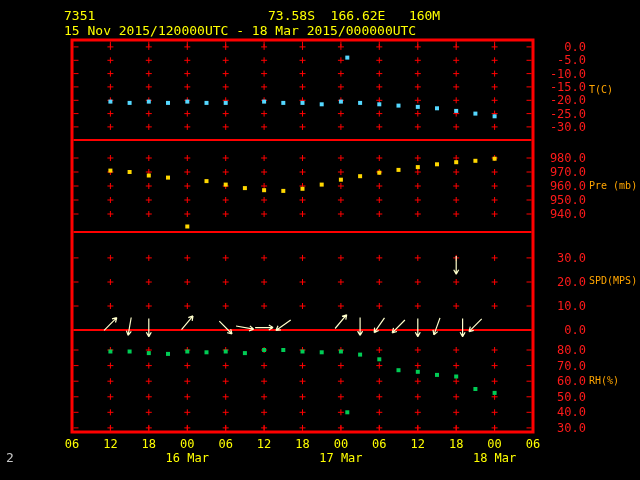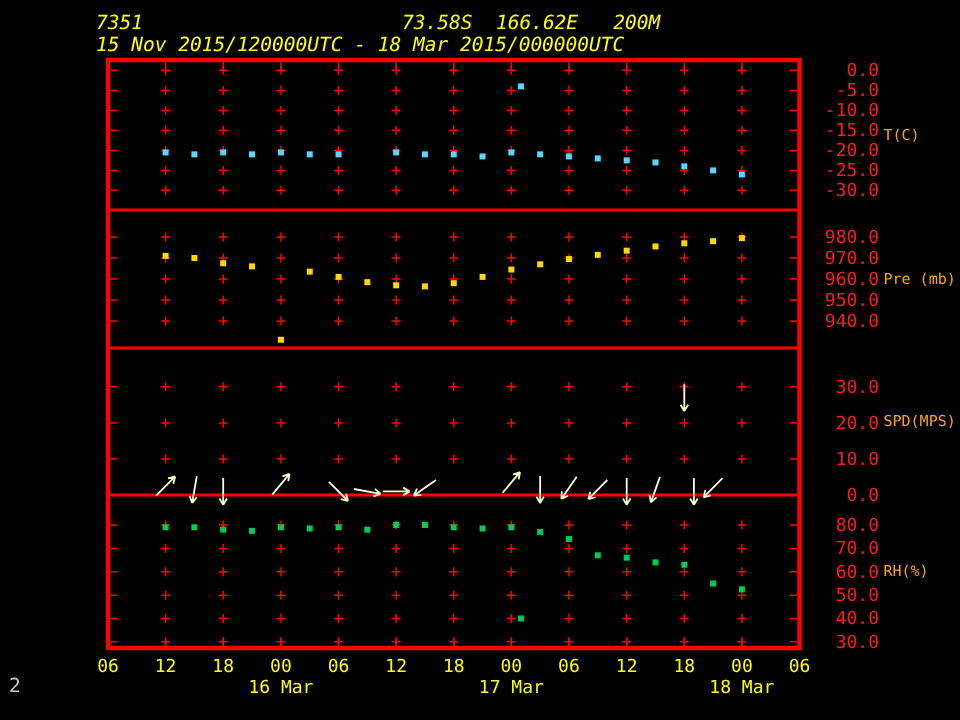--- a/index.html
+++ b/index.html
@@ -1,18 +1,18 @@
 <!DOCTYPE html>
 <html><head>
 <meta charset="utf-8">
 <style>
   * { margin:0; padding:0; box-sizing:border-box; }
   html,body { width:640px; height:480px; background:#000; }
   body { position:relative; overflow:hidden; font-family:"DejaVu Sans Mono", monospace; }
-  .hdr { position:absolute; font-size:13px; white-space:pre; color:#ffff00;font-style:italic; }
+  .hdr { position:absolute; font-size:13px; white-space:pre; color:#ffff00; }
   #station { left:64px; top:8px; }
   #loc { left:268px; top:8px; }
   #trange { left:64px; top:23px; }
   #pagefoot { position:absolute; left:6px; top:450px; font-size:13px; color:#c8c8c8; }
   svg { position:absolute; left:0; top:0; }
   text { font-family:"DejaVu Sans Mono", monospace; }
   text.axisnum { font-size:12px; }
   text.plabel  { font-size:10px; }
   text.hourlab { font-size:12px; }
 </style>
@@ -148,16 +148,16 @@
         <text x="417.8" y="448" text-anchor="middle" class="hourlab">12</text>
         <text x="456.2" y="448" text-anchor="middle" class="hourlab">18</text>
         <text x="494.6" y="448" text-anchor="middle" class="hourlab">00</text>
         <text x="533.0" y="448" text-anchor="middle" class="hourlab">06</text>
         <text x="187.3" y="462" text-anchor="middle" class="hourlab">16 Mar</text>
         <text x="340.9" y="462" text-anchor="middle" class="hourlab">17 Mar</text>
         <text x="494.6" y="462" text-anchor="middle" class="hourlab">18 Mar</text>
       </g>
     </svg>
   <div id="station" class="hdr" style="color: rgb(255, 255, 0);">7351</div>
-  <div id="loc" class="hdr" style="color: rgb(255, 255, 0);">73.58S  166.62E   200M</div>
+  <div id="loc" class="hdr" style="color: rgb(255, 255, 0);">73.58S  166.62E   160M</div>
   <div id="trange" class="hdr" style="color: rgb(255, 255, 0);">15 Nov 2015/120000UTC - 18 Mar 2015/000000UTC</div>
   <div id="pagefoot" style="color: rgb(200, 200, 200);">2</div>
 </div>
 
 </body></html>

